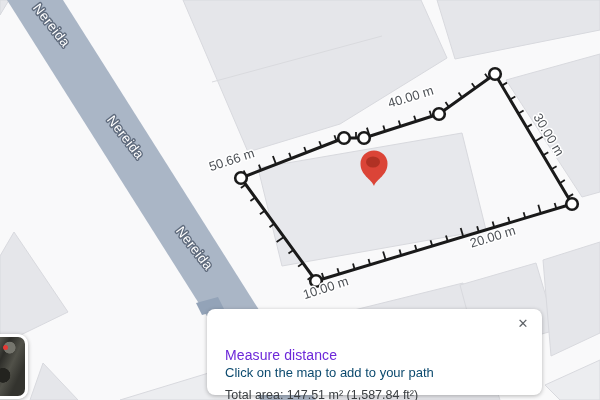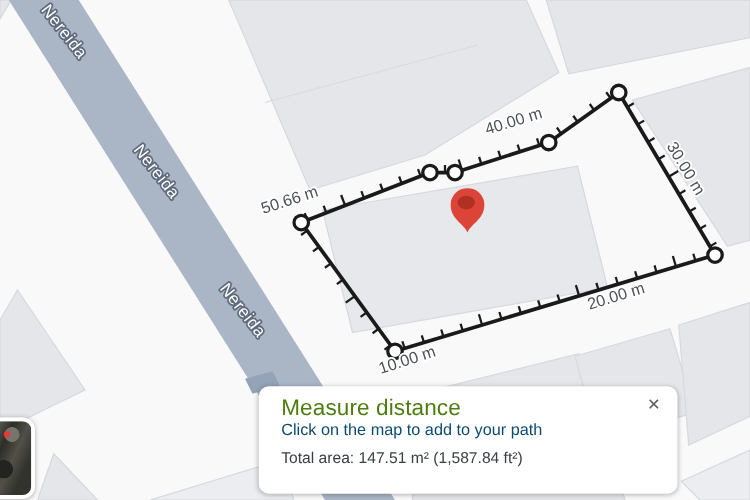--- a/index.html
+++ b/index.html
@@ -6,21 +6,21 @@
   body{font-family:"Liberation Sans", sans-serif;}
   #stage{position:relative;width:600px;height:400px;overflow:hidden;background:#f7f8f9;}
   #map-svg{position:absolute;left:0;top:0;}
 
   
   .measure-card{
     position:absolute;left:207px;top:309px;width:335px;height:86px;
     background:#ffffff;border-radius:8px;box-shadow:0 1px 4px rgba(0,0,0,.28);
     box-sizing:border-box;padding:9px 30px 6px 18px;
   }
-  .measure-card .title{font-size:18px;line-height:17px;font-weight:500;color:#4d7c0f;letter-spacing:.1px;}
+  .measure-card .title{font-size:14px;line-height:17px;font-weight:500;color:#6d28d9;letter-spacing:.1px;margin-top:29px;}
   .measure-card .subtitle{font-size:13px;line-height:17px;color:#0c4a6e;}
   .measure-card .totals{margin-top:7px;}
   .measure-card .total-line{font-size:12.5px;line-height:15px;color:#3c4043;}
   .close-btn{
     position:absolute;right:9px;top:5px;width:20px;height:20px;border:none;background:none;
     color:#5f6368;font-size:13px;line-height:20px;text-align:center;padding:0;cursor:pointer;
     font-family:"Liberation Sans", sans-serif;
   }
 
   

